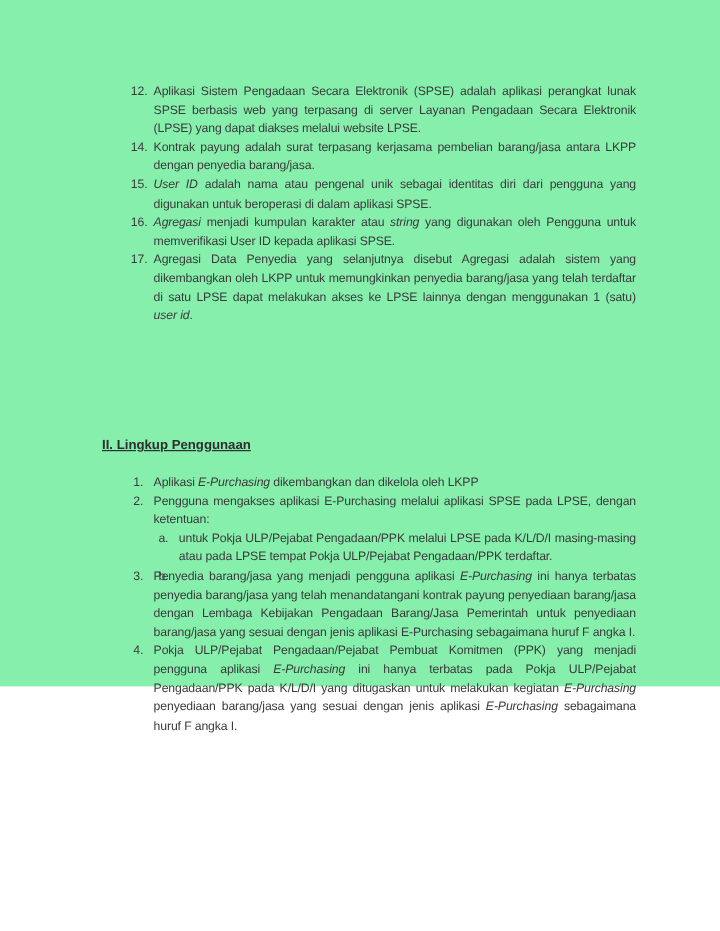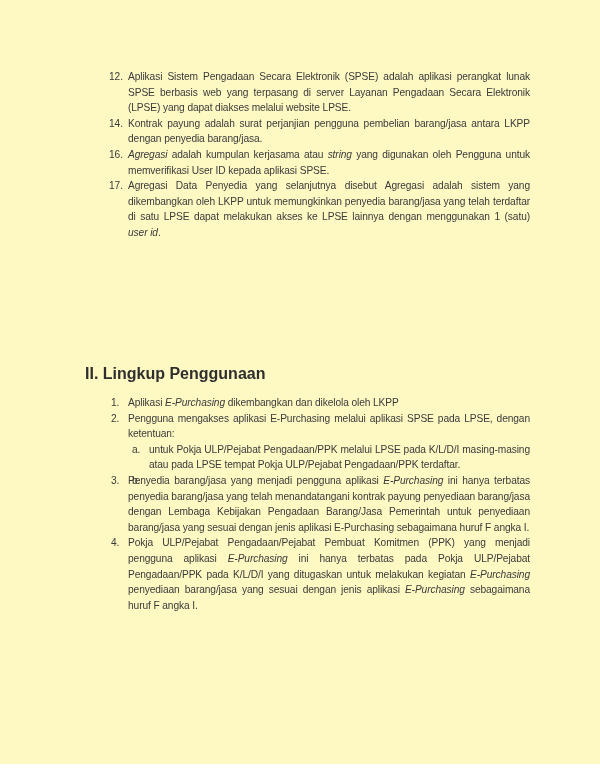--- a/index.html
+++ b/index.html
@@ -1,50 +1,54 @@
 <!DOCTYPE html>
 <html><head>
 <meta charset="utf-8">
 <style>
   html, body { margin: 0; padding: 0; }
   body {
     width: 600px; height: 776px; background: #ffffff; overflow: hidden;
     font-family: "Liberation Sans", sans-serif; color: #3a3a3a;
   }
-  .page { position: relative; width: 600px; height: 764px; background: #fef9c3; }
+  .page { position: relative; width: 600px; height: 572px; background: #86efac; }
   .text { font-size: 10.2px; line-height: 15.6px; letter-spacing: -0.1px; }
   .just { text-align: justify; }
   .ol { position: absolute; left: 109px; width: 421px; }
   .li { position: relative; padding-left: 19px; }
   .li .num { position: absolute; left: 0; top: 0; }
-  .sec-title { position: absolute; left: 85px; top: 365px; font-weight: bold; font-size: 16px; color: #2e2e2e; }
+  .sec-title { position: absolute; left: 85px; top: 365px; font-weight: bold; font-size: 11px; color: #2e2e2e; text-decoration: underline; }
   .ol2 { position: absolute; left: 109px; width: 421px; top: 395px; }
   .li2 { position: relative; padding-left: 19px; }
   .li2 .num { position: absolute; left: 2px; top: 0; }
   .sub { position: relative; padding-left: 17px; margin-left: 4px; }
   .sub .num { position: absolute; left: 0; top: 0; }
   i { font-style: italic; }
 </style>
 </head>
 <body>
 
 <div class="page">
 
   <div class="ol text" style="top:69px">
     <div class="li just">
       <span class="num">12.</span>
       <span>Aplikasi Sistem Pengadaan Secara Elektronik (SPSE) adalah aplikasi perangkat lunak SPSE berbasis web yang terpasang di server Layanan Pengadaan Secara Elektronik (LPSE) yang dapat diakses melalui website LPSE.</span>
     </div>
     <div class="li just">
       <span class="num">14.</span>
-      <span>Kontrak payung adalah surat perjanjian pengguna pembelian barang/jasa antara LKPP dengan penyedia barang/jasa.</span>
+      <span>Kontrak payung adalah surat terpasang kerjasama pembelian barang/jasa antara LKPP dengan penyedia barang/jasa.</span>
+    </div>
+    <div class="li just">
+      <span class="num">15.</span>
+      <i>User ID</i><span> adalah nama atau pengenal unik sebagai identitas diri dari pengguna yang digunakan untuk beroperasi di dalam aplikasi SPSE.</span>
     </div>
     <div class="li just">
       <span class="num">16.</span>
-      <i>Agregasi</i><span> adalah kumpulan kerjasama atau </span><i>string</i><span> yang digunakan oleh Pengguna untuk memverifikasi User ID kepada aplikasi SPSE.</span>
+      <i>Agregasi</i><span> menjadi kumpulan karakter atau </span><i>string</i><span> yang digunakan oleh Pengguna untuk memverifikasi User ID kepada aplikasi SPSE.</span>
     </div>
     <div class="li just">
       <span class="num">17.</span>
       <span>Agregasi Data Penyedia yang selanjutnya disebut Agregasi adalah sistem yang dikembangkan oleh LKPP untuk memungkinkan penyedia barang/jasa yang telah terdaftar di satu LPSE dapat melakukan akses ke LPSE lainnya dengan menggunakan 1 (satu) </span><i>user id</i><span>.</span>
     </div>
   </div>
 
   <div class="sec-title">II. Lingkup Penggunaan</div>
 
   <div class="ol2 text">

